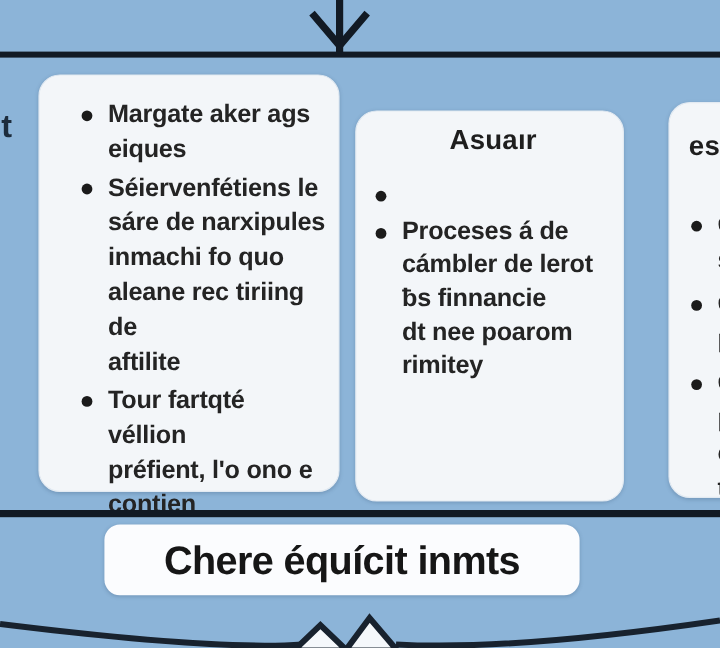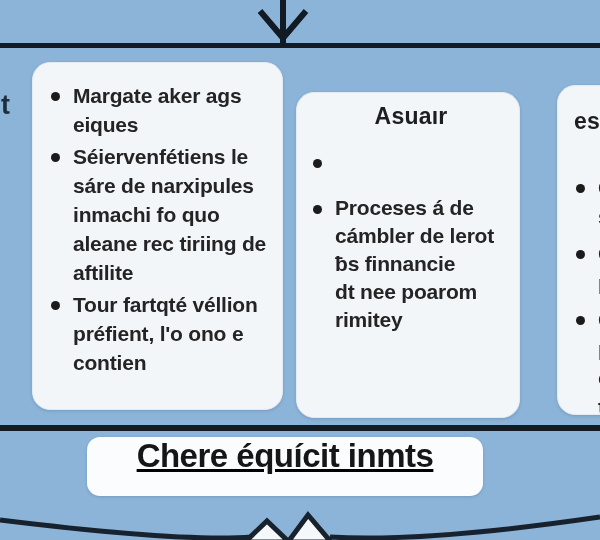--- a/index.html
+++ b/index.html
@@ -25,21 +25,21 @@
     background: #f3f6f9;
     border: 1px solid #e2eaf2;
     border-radius: 18px;
     box-shadow: 0 1px 3px rgba(50, 80, 110, 0.25);
     box-sizing: border-box;
     color: #222;
   }
   #left-card {
     left: 32px; top: 62px;
     width: 251px; height: 348px;
-    padding: 18px 8px 0 16px;
+    padding: 18px 8px 0 33px;
   }
   #middle-card {
     left: 296px; top: 92px;
     width: 224px; height: 326px;
     padding: 8px 8px 4px 14px;
   }
   #right-card {
     left: 557px; top: 85px;
     width: 110px; height: 330px;
     padding: 22px 0 0 16px;
@@ -66,43 +66,43 @@
   }
   .bullet-text {
     white-space: pre-line;
     font-size: 21px;
     line-height: 29px;
     font-weight: 600;
     color: #242424;
     letter-spacing: -0.2px;
   }
   #middle-card .bullet-text { line-height: 28px; }
-  #middle-card .bullet-row.gap-above { margin-top: 26px; }
+  #middle-card .bullet-row.gap-above { margin-top: 11px; }
   #right-card .card-title {
     text-align: left;
     margin: 0 0 38px 0;
   }
   #right-card .bullet-row { margin-bottom: 8px; }
   #left-margin-fragment {
     position: absolute;
     left: 1px; top: 90px;
     font-size: 27px;
     font-weight: 700;
     color: #1e2d3d;
   }
   #footer-card {
     position: absolute;
     left: 87px; top: 437px;
     width: 396px; height: 59px;
     background: #fbfcfe;
     border-radius: 13px;
     box-shadow: 0 1px 3px rgba(50, 80, 110, 0.25);
     display: flex;
+    align-items: center;
     justify-content: center;
-    text-decoration: underline;
   }
   #footer-label {
     font-size: 33px;
     font-weight: 700;
     color: #161616;
     letter-spacing: -0.5px;
   }
   .abs-svg { position: absolute; left: 0; }
   #top-arrow-svg { top: 0; }
   #bottom-flourish-svg { top: 500px; }

